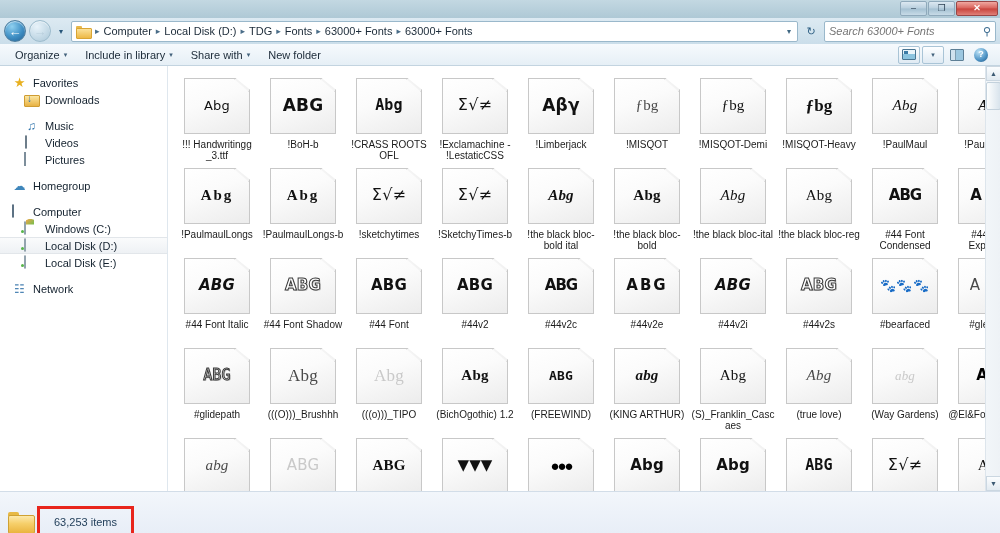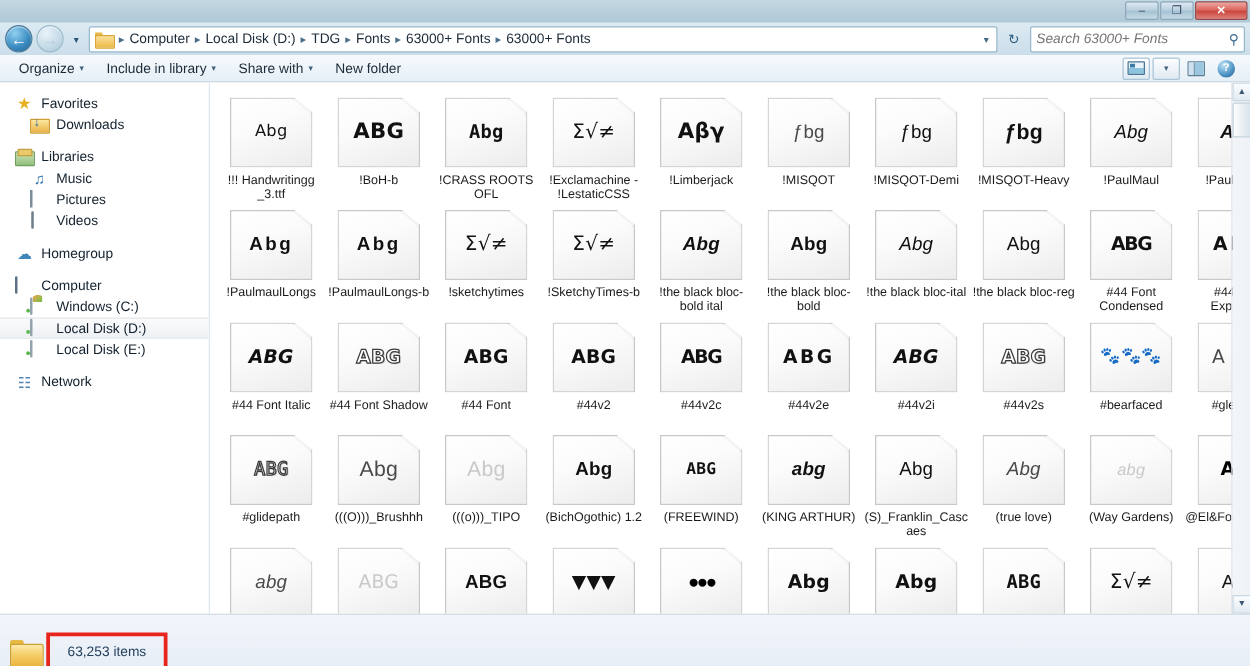--- a/index.html
+++ b/index.html
@@ -272,21 +272,21 @@
     letter-spacing: 0.2px; text-align: center;
     padding-bottom: 2px;
     white-space: nowrap;
   }
   .tile-label {
     margin-top: 5px; width: 86px; text-align: center;
     font-size: 10px; line-height: 11px; color: #1b1b1b;
     word-wrap: break-word; overflow: hidden;
   }
   
-  .s-serif   { font-family: Liberation Sans, sans-serif; }
+  .s-serif   { font-family: Liberation Serif, serif; }
   .s-mono    { font-family: "DejaVu Sans Mono", monospace; }
   .s-sans    { font-family: "DejaVu Sans", sans-serif; }
   .s-bold    { font-weight: bold; }
   .s-italic  { font-style: italic; }
   .s-outline { color: #fff; -webkit-text-stroke: 1px #3a3a3a; text-shadow: 1px 1px 0 #c9c9c9; }
   .s-faint   { color: #c9c9c9; }
   .s-thin    { font-weight: normal; color: #4a4a4a; }
   .s-wide    { letter-spacing: 2px; }
   .s-narrow  { letter-spacing: -1px; }
   .s-blob    { font-weight: bold; color: #000; letter-spacing: -2px; }
@@ -429,35 +429,31 @@
           <span class="nav-ico ico-star">★</span>
           <span>Favorites</span>
         </div>
         <div class="nav-row child">
           <span class="nav-ico ico-dl"></span>
           <span>Downloads</span>
         </div>
       </div>
 
       <div class="nav-group">
-        <div class="nav-row">
-          <span class="nav-ico ico-lib"></span>
-          <span>Libraries</span>
-        </div>
         <div class="nav-row child">
           <span class="nav-ico ico-music">♫</span>
           <span>Music</span>
         </div>
         <div class="nav-row child">
+          <span class="nav-ico"><span class="ico-vid"></span></span>
+          <span>Videos</span>
+        </div>
+        <div class="nav-row child">
           <span class="nav-ico"><span class="ico-pic"></span></span>
           <span>Pictures</span>
-        </div>
-        <div class="nav-row child">
-          <span class="nav-ico"><span class="ico-vid"></span></span>
-          <span>Videos</span>
         </div>
       </div>
 
       <div class="nav-group">
         <div class="nav-row">
           <span class="nav-ico ico-home">☁</span>
           <span>Homegroup</span>
         </div>
       </div>
 

